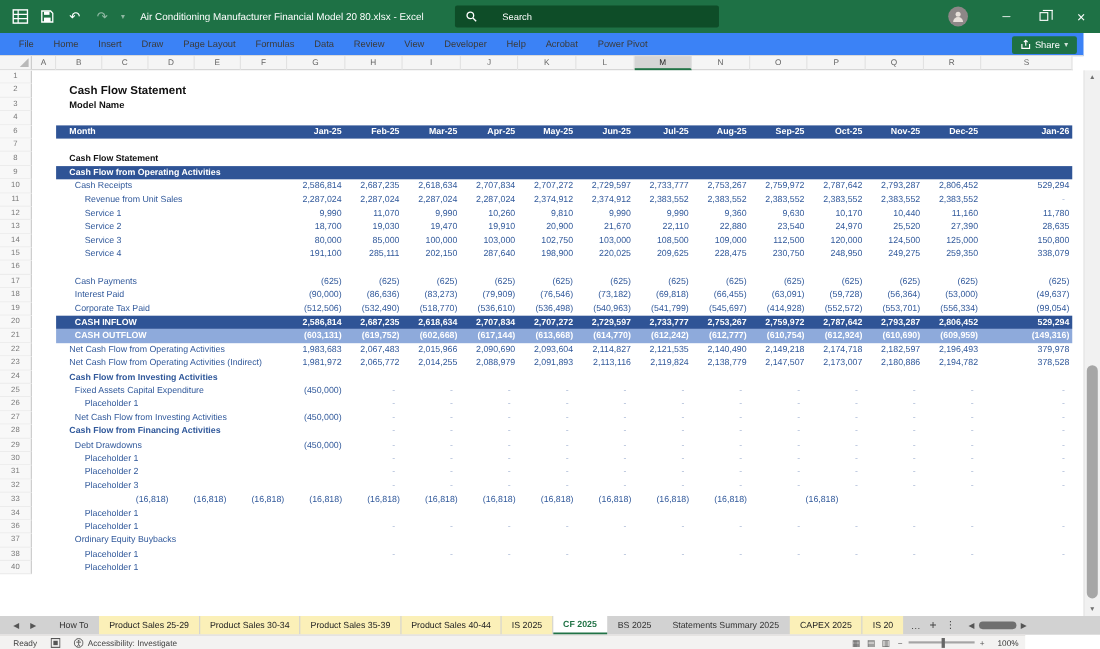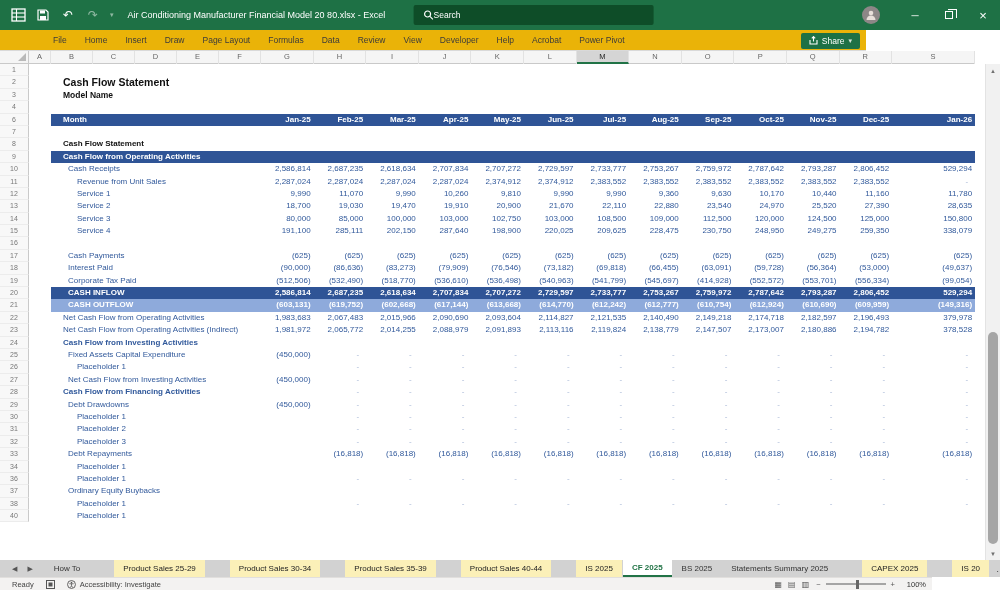--- a/index.html
+++ b/index.html
@@ -15,31 +15,31 @@
   
   .titlebar{position:absolute;left:0;top:0;width:1000px;height:30px;background:var(--green);
     display:flex;align-items:center;color:#fff;}
   .qat{display:flex;align-items:center;gap:9px;padding-left:10px;}
   .qat .qi{display:flex;align-items:center;justify-content:center;width:16px;height:16px;}
   .qat .dim{opacity:.5;}
   .undo-glyph{font-size:12px;line-height:1;}
   .caret{font-size:7px;opacity:.8;}
   .win-title{font-size:9px;color:#fff;white-space:nowrap;margin-left:14px;}
   .searchbox{position:absolute;left:50%;top:5px;transform:translateX(-36%);width:240px;height:20px;
-    background:var(--green-dark);border-radius:2px;display:flex;align-items:center;gap:0;
+    background:var(--green-dark);border-radius:2px;display:flex;align-items:center;gap:23px;
     padding-left:10px;color:#fff;font-size:8.5px;}
   .tb-right{position:absolute;right:0;top:0;height:30px;display:flex;align-items:center;}
   .avatar{width:18px;height:18px;border-radius:50%;background:#8D8787;display:flex;align-items:center;justify-content:center;margin-right:18px;}
   .winbtn{width:34px;height:30px;display:flex;align-items:center;justify-content:center;font-size:10px;color:#fff;}
   .restore-g{width:8px;height:8px;border:1px solid #fff;position:relative;}
   .restore-g:before{content:"";position:absolute;left:2px;top:-3px;width:8px;height:8px;border:1px solid #fff;border-left:none;border-bottom:none;}
 
   
-  .menubar{position:absolute;left:0;top:30px;width:866px;height:21px;background:#eab308;
-    border-bottom:1px solid #D9D9D9;display:flex;align-items:center;padding-left:36px;}
+  .menubar{position:absolute;left:0;top:30px;width:985px;height:21px;background:#3b82f6;
+    border-bottom:1px solid #D9D9D9;display:flex;align-items:center;}
   .menu-tabs{display:flex;align-items:center;padding-left:8px;}
   .mtab{font-size:8.5px;color:#3b3b3b;padding:0 9px;line-height:21px;white-space:nowrap;}
   .share-btn{position:absolute;right:6px;top:2.5px;height:16px;background:var(--green);color:#fff;
     border-radius:2px;display:flex;align-items:center;gap:4px;padding:0 8px;font-size:8.5px;}
 
   
   .colhdr{position:absolute;left:0;top:51px;width:975px;height:13px;display:flex;background:var(--hdr-bg);
     border-bottom:1px solid #C9C9C9;font-size:7.5px;color:#666;}
   .ch{flex:none;text-align:center;line-height:12px;border-right:1px solid #E2E2E2;height:13px;}
   .ch.selected{background:#D5D5D5;border-bottom:2px solid var(--accent);color:#1f1f1f;}
@@ -74,21 +74,21 @@
   
   .vscroll{position:absolute;right:0;top:64px;width:15px;height:496px;background:#F1F1F1;border-left:1px solid #E3E3E3;}
   .vs-arrow{height:13px;display:flex;align-items:center;justify-content:center;font-size:6px;color:#707070;}
   .vs-down{position:absolute;bottom:0;left:0;width:14px;}
   .vs-thumb{position:absolute;left:2px;width:10px;top:268px;height:212px;background:#A6A6A6;border-radius:5px;}
 
   
   .tabbar{position:absolute;left:0;top:560px;width:1000px;height:17px;background:#D2D2D2;display:flex;align-items:stretch;overflow:hidden;}
   .tab-nav{display:flex;align-items:center;gap:10px;padding:0 12px;color:#555;font-size:7px;}
   .stab{flex:none;display:flex;align-items:center;padding:0 9px;font-size:8px;color:#222;margin-right:1px;white-space:nowrap;}
-  .stab.yellow{background:var(--tabyellow);margin-left:24px;}
+  .stab.yellow{background:var(--tabyellow);}
   .stab.plain{background:transparent;color:#333;}
   .stab.active{background:#fff;color:var(--accent);font-weight:bold;border-bottom:2px solid var(--accent);}
   .tab-extra{display:flex;align-items:center;gap:8px;padding:0 6px;color:#444;font-size:9px;}
   .hscroll{display:flex;align-items:center;gap:4px;margin-left:4px;color:#555;font-size:7px;}
   .hthumb{width:34px;height:7px;background:#6F6F6F;border-radius:4px;}
 
   
   .statusbar{position:absolute;left:0;top:577px;width:932px;height:13px;background:#F3F2F1;border-top:1px solid #E1DFDD;
     display:flex;align-items:center;font-size:7.5px;color:#444;}
   .sb-left{display:flex;align-items:center;gap:12px;padding-left:12px;}
@@ -701,21 +701,20 @@
           <div class="v dash">-</div>
           <div class="v dash">-</div>
           <div class="v dash">-</div>
           <div class="v last dash">-</div>
         </div>
       </div>
       <div class="row r-item1">
         <div class="rn">33</div>
         <div class="ca"></div>
         <div class="rowbar">
-          <div class="lbl">Debt Repayments</div>
           <div class="v"></div>
           <div class="v">(16,818)</div>
           <div class="v">(16,818)</div>
           <div class="v">(16,818)</div>
           <div class="v">(16,818)</div>
           <div class="v">(16,818)</div>
           <div class="v">(16,818)</div>
           <div class="v">(16,818)</div>
           <div class="v">(16,818)</div>
           <div class="v">(16,818)</div>

